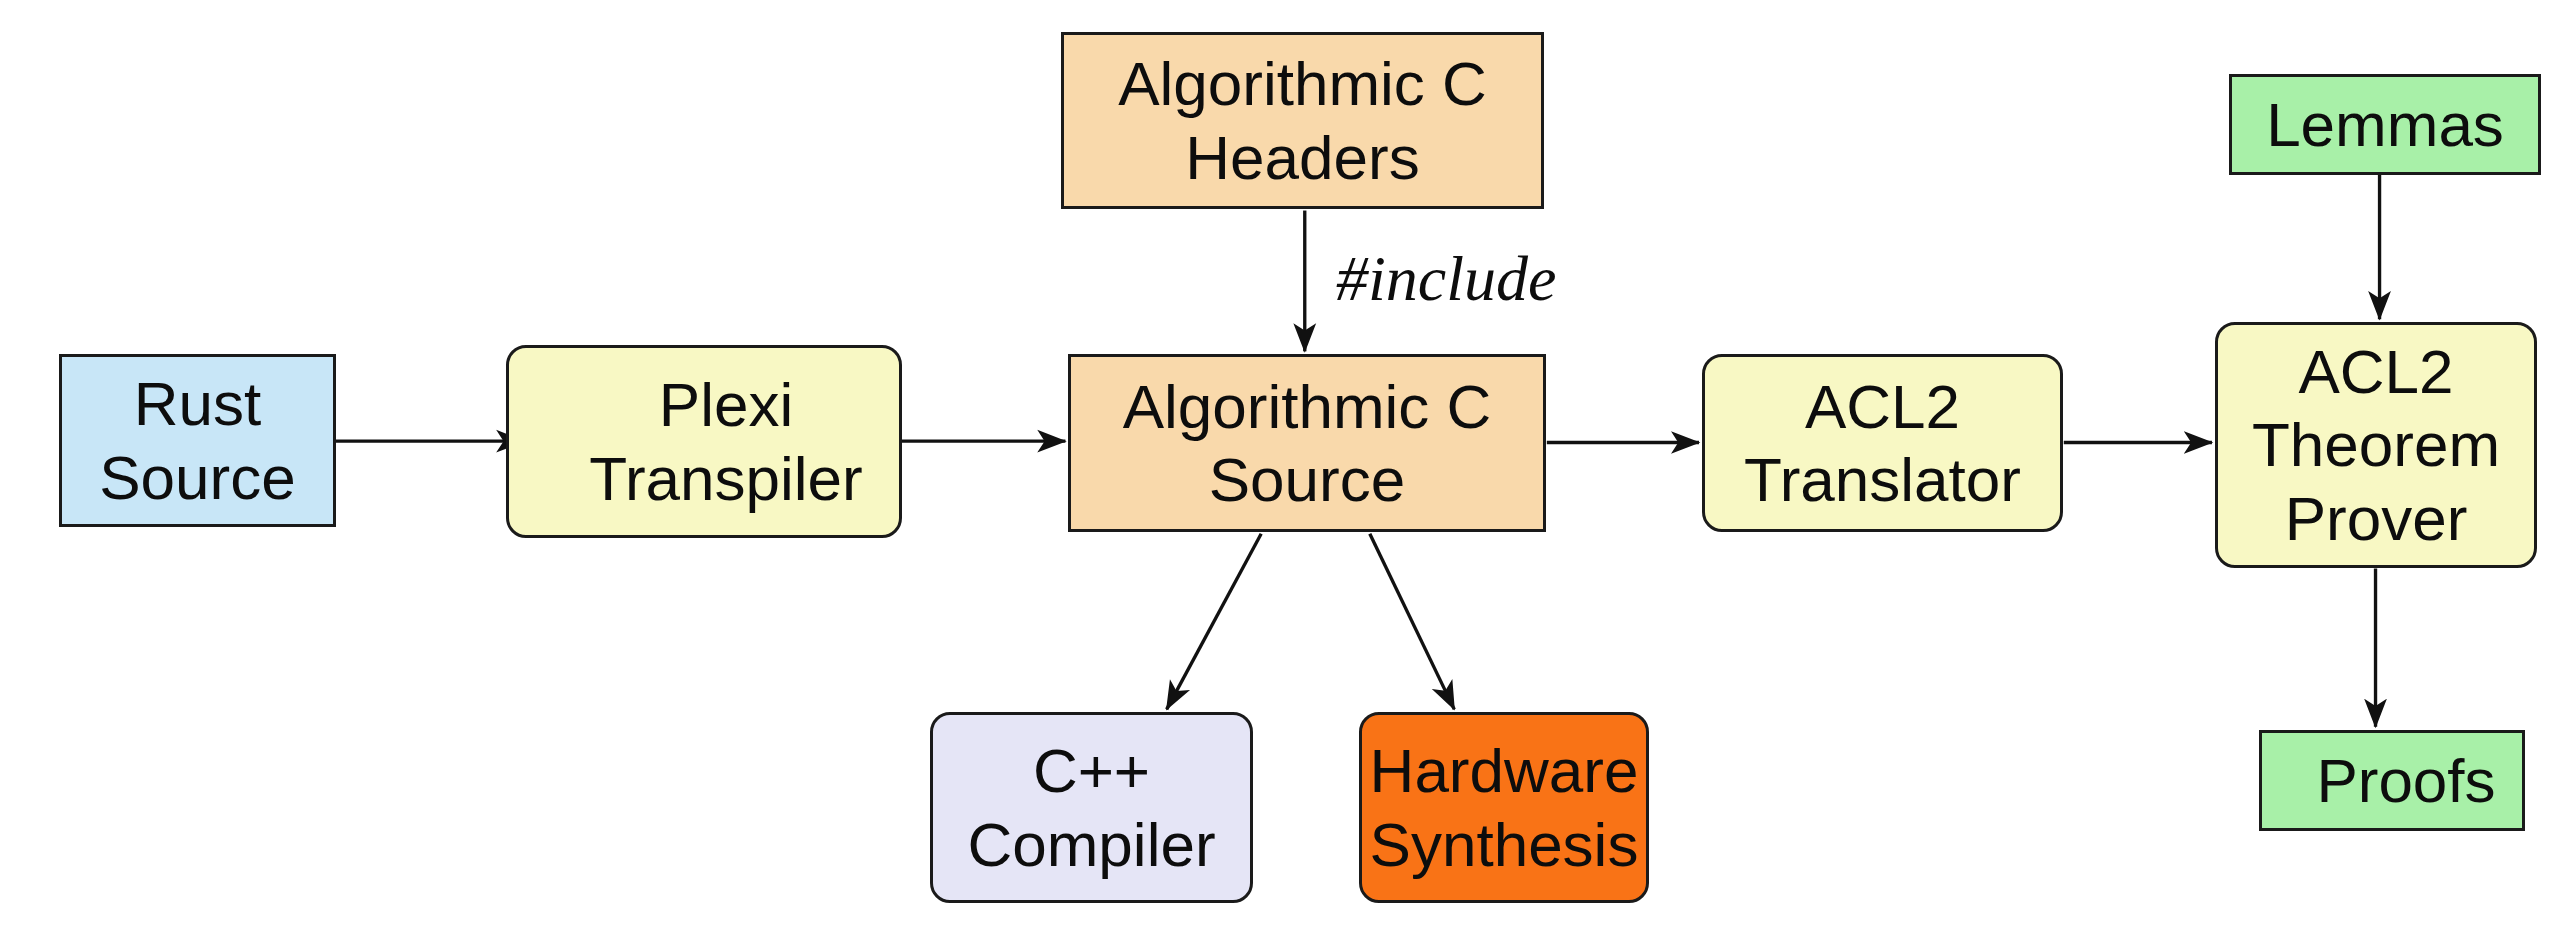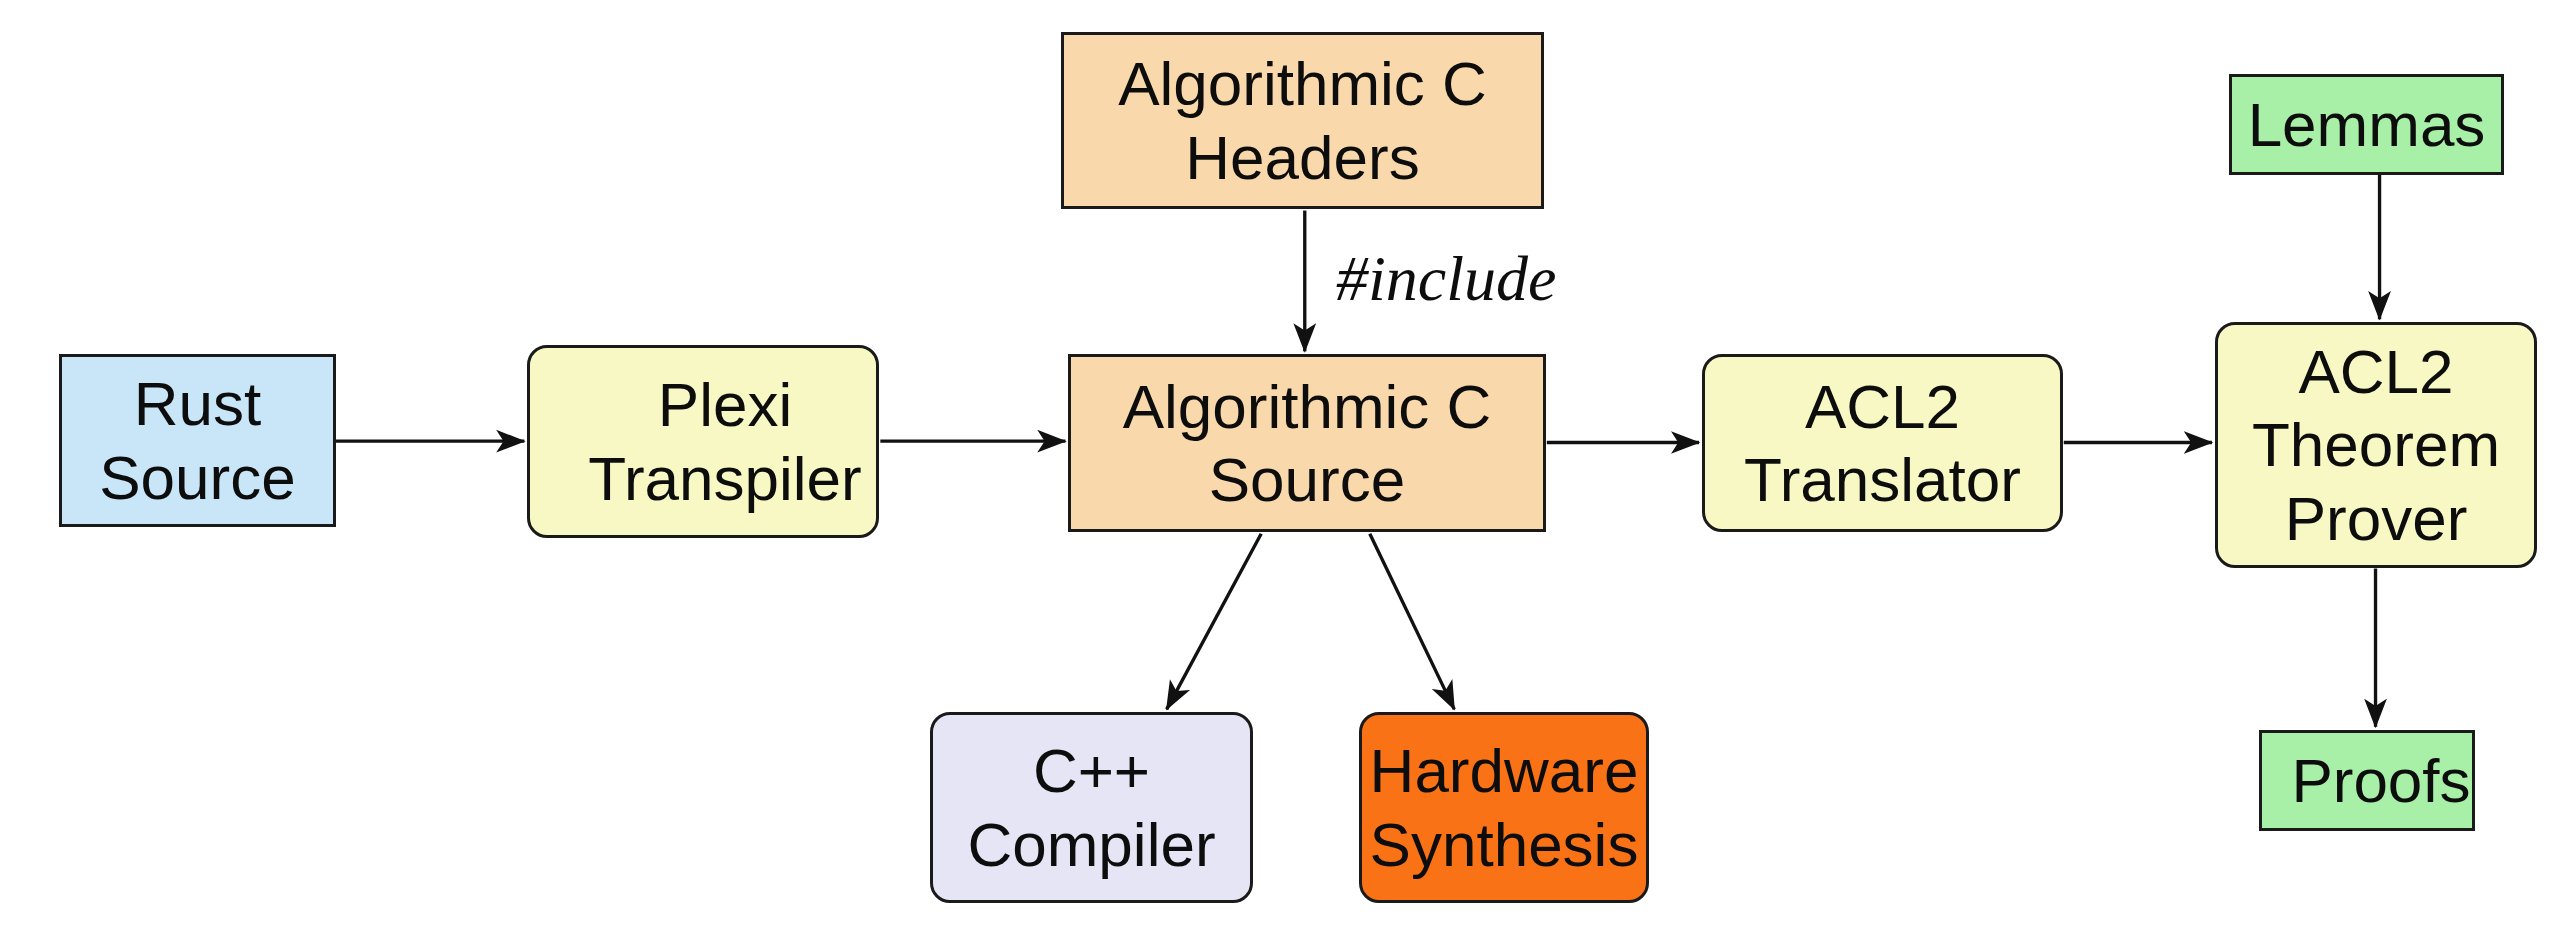--- a/index.html
+++ b/index.html
@@ -71,21 +71,21 @@
       <line x1="1880" y1="796" x2="1739" y2="1058" marker-end="url(#arrowhead)"></line>
       <line x1="2042" y1="796" x2="2168" y2="1058" marker-end="url(#arrowhead)"></line>
     </g>
   </svg>
 
   <div class="node rect" style="left: 59px; top: 354px; width: 277px; height: 173px; background-color: rgb(200, 230, 247);">
     <span class="lbl">Rust
 Source</span>
   </div>
 
-  <div class="node rounded" style="left: 527px; top: 345px; width: 352px; height: 193px; background-color: rgb(248, 248, 196); padding-left: 44px;">
+  <div class="node rounded" style="left: 506px; top: 345px; width: 396px; height: 193px; background-color: rgb(248, 248, 196); padding-left: 44px;">
     <span class="lbl">Plexi
 Transpiler</span>
   </div>
 
   <div class="node rect" style="left: 1061px; top: 32px; width: 483px; height: 177px; background-color: rgb(249, 217, 171);">
     <span class="lbl">Algorithmic C
 Headers</span>
   </div>
 
   <div class="node rect" style="left: 1068px; top: 354px; width: 478px; height: 178px; background-color: rgb(249, 217, 171);">
@@ -97,25 +97,25 @@
     <span class="lbl">ACL2
 Translator</span>
   </div>
 
   <div class="node rounded" style="left: 2215px; top: 322px; width: 322px; height: 246px; background-color: rgb(248, 248, 196);">
     <span class="lbl">ACL2
 Theorem
 Prover</span>
   </div>
 
-  <div class="node rect" style="left: 2229px; top: 74px; width: 275px; height: 101px; background-color: rgb(168, 240, 168);">
+  <div class="node rect" style="left: 2229px; top: 74px; width: 312px; height: 101px; background-color: rgb(168, 240, 168);">
     <span class="lbl">Lemmas</span>
   </div>
 
-  <div class="node rect" style="left: 2259px; top: 730px; width: 216px; height: 101px; background-color: rgb(168, 240, 168); padding-left: 28px;">
+  <div class="node rect" style="left: 2259px; top: 730px; width: 266px; height: 101px; background-color: rgb(168, 240, 168); padding-left: 28px;">
     <span class="lbl">Proofs</span>
   </div>
 
   <div class="node rounded" style="left: 930px; top: 712px; width: 323px; height: 191px; background-color: rgb(229, 229, 246);">
     <span class="lbl">C++
 Compiler</span>
   </div>
 
   <div class="node rounded" style="left: 1359px; top: 712px; width: 290px; height: 191px; background-color: #f97316;">
     <span class="lbl">Hardware

